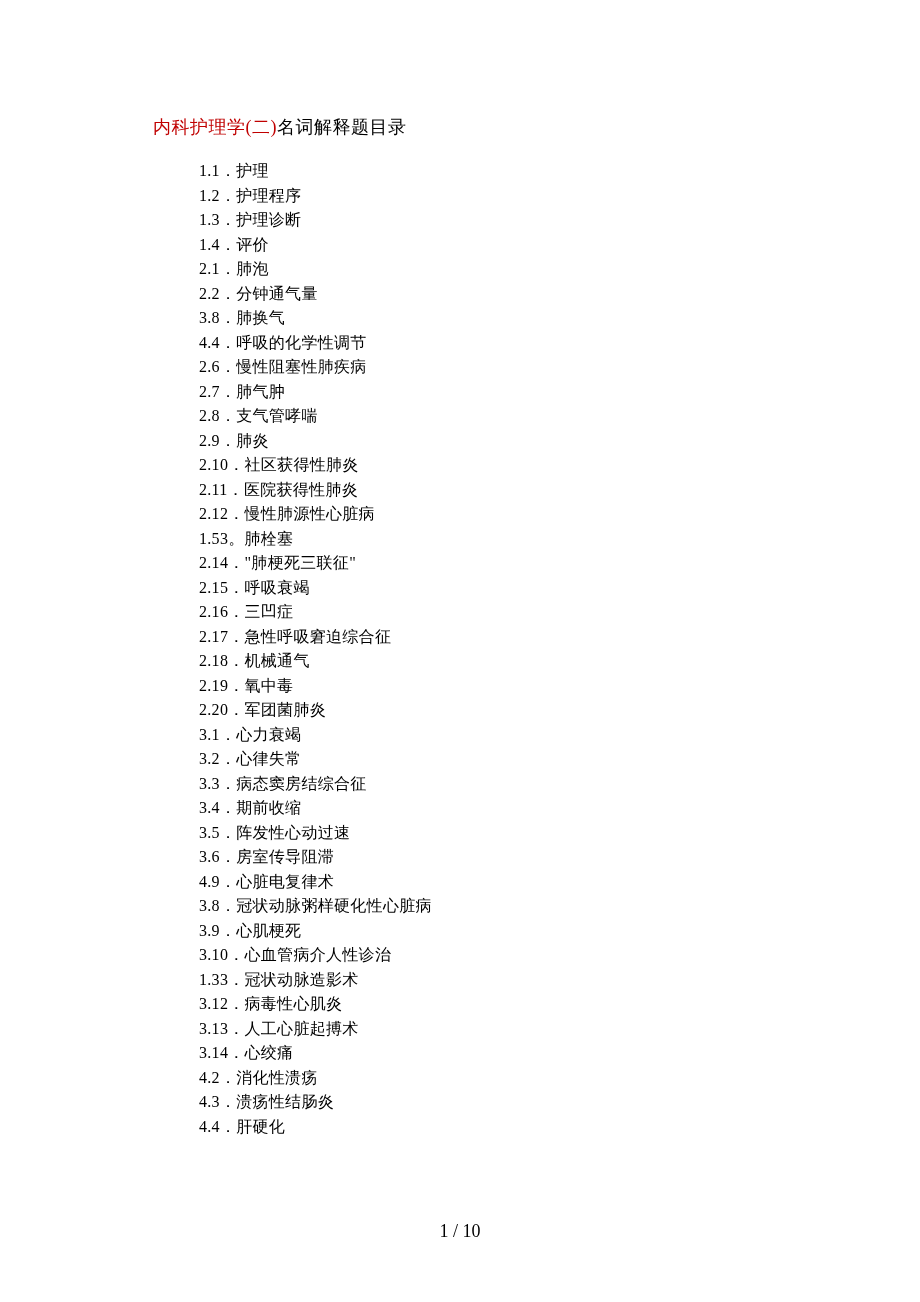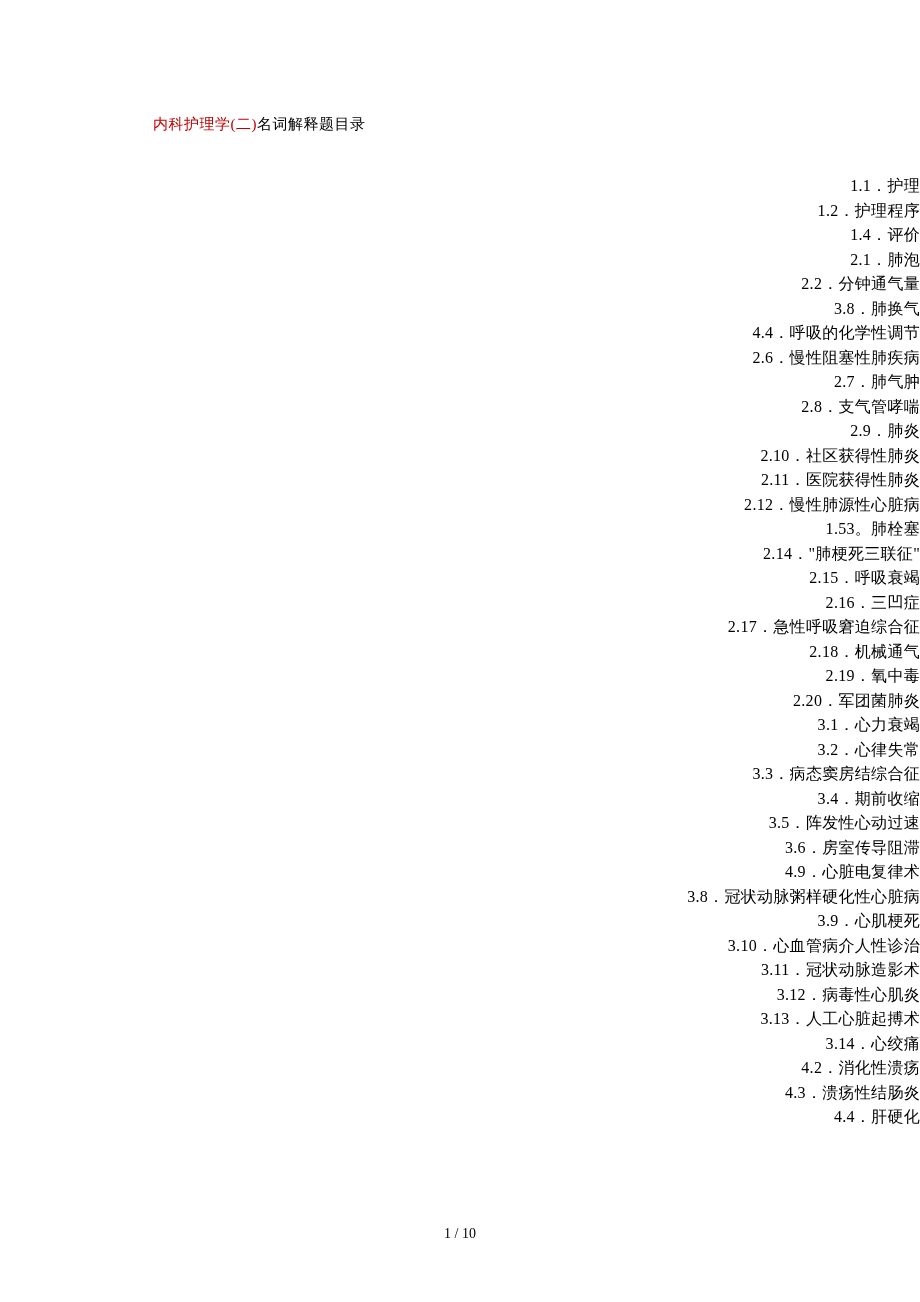--- a/index.html
+++ b/index.html
@@ -9,59 +9,59 @@
       background: #fff;
       font-family: "SimSun", "宋体", serif;
       font-size: 16px;
       color: #000;
       position: relative;
     }
     .page {
       padding: 115px 0 0 153px;
     }
     .title {
-      font-size: 15px;
-      margin-bottom: 40px;
+      font-size: 18px;
+      margin-bottom: 20px;
       letter-spacing: 0.5px;
     }
     .title .red {
       color: #c00000;
     }
     .title .black {
       color: #000;
     }
     .list {
       padding-left: 46px;
     }
     .item {
       line-height: 24.5px;
       color: #000;
       white-space: nowrap;
       letter-spacing: 0.3px;
-      text-align: right;
     }
     .footer {
       position: absolute;
       bottom: 60px;
       width: 100%;
       text-align: center;
-      font-size: 14px;
+      font-size: 18px;
       color: #000;
     }
   </style>
 </head>
 <body>
 
 <div class="page">
   <div class="title">
     <span class="red">内科护理学(二)</span><span class="black">名词解释题目录</span>
   </div>
   <div class="list" id="list">
       <div class="item">1.1．护理</div>
       <div class="item">1.2．护理程序</div>
+      <div class="item">1.3．护理诊断</div>
       <div class="item">1.4．评价</div>
       <div class="item">2.1．肺泡</div>
       <div class="item">2.2．分钟通气量</div>
       <div class="item">3.8．肺换气</div>
       <div class="item">4.4．呼吸的化学性调节</div>
       <div class="item">2.6．慢性阻塞性肺疾病</div>
       <div class="item">2.7．肺气肿</div>
       <div class="item">2.8．支气管哮喘</div>
       <div class="item">2.9．肺炎</div>
       <div class="item">2.10．社区获得性肺炎</div>
@@ -78,21 +78,21 @@
       <div class="item">3.1．心力衰竭</div>
       <div class="item">3.2．心律失常</div>
       <div class="item">3.3．病态窦房结综合征</div>
       <div class="item">3.4．期前收缩</div>
       <div class="item">3.5．阵发性心动过速</div>
       <div class="item">3.6．房室传导阻滞</div>
       <div class="item">4.9．心脏电复律术</div>
       <div class="item">3.8．冠状动脉粥样硬化性心脏病</div>
       <div class="item">3.9．心肌梗死</div>
       <div class="item">3.10．心血管病介人性诊治</div>
-      <div class="item">3.11．冠状动脉造影术</div>
+      <div class="item">1.33．冠状动脉造影术</div>
       <div class="item">3.12．病毒性心肌炎</div>
       <div class="item">3.13．人工心脏起搏术</div>
       <div class="item">3.14．心绞痛</div>
       <div class="item">4.2．消化性溃疡</div>
       <div class="item">4.3．溃疡性结肠炎</div>
       <div class="item">4.4．肝硬化</div>
     </div>
 </div>
 
 <div class="footer">1 / 10</div>

